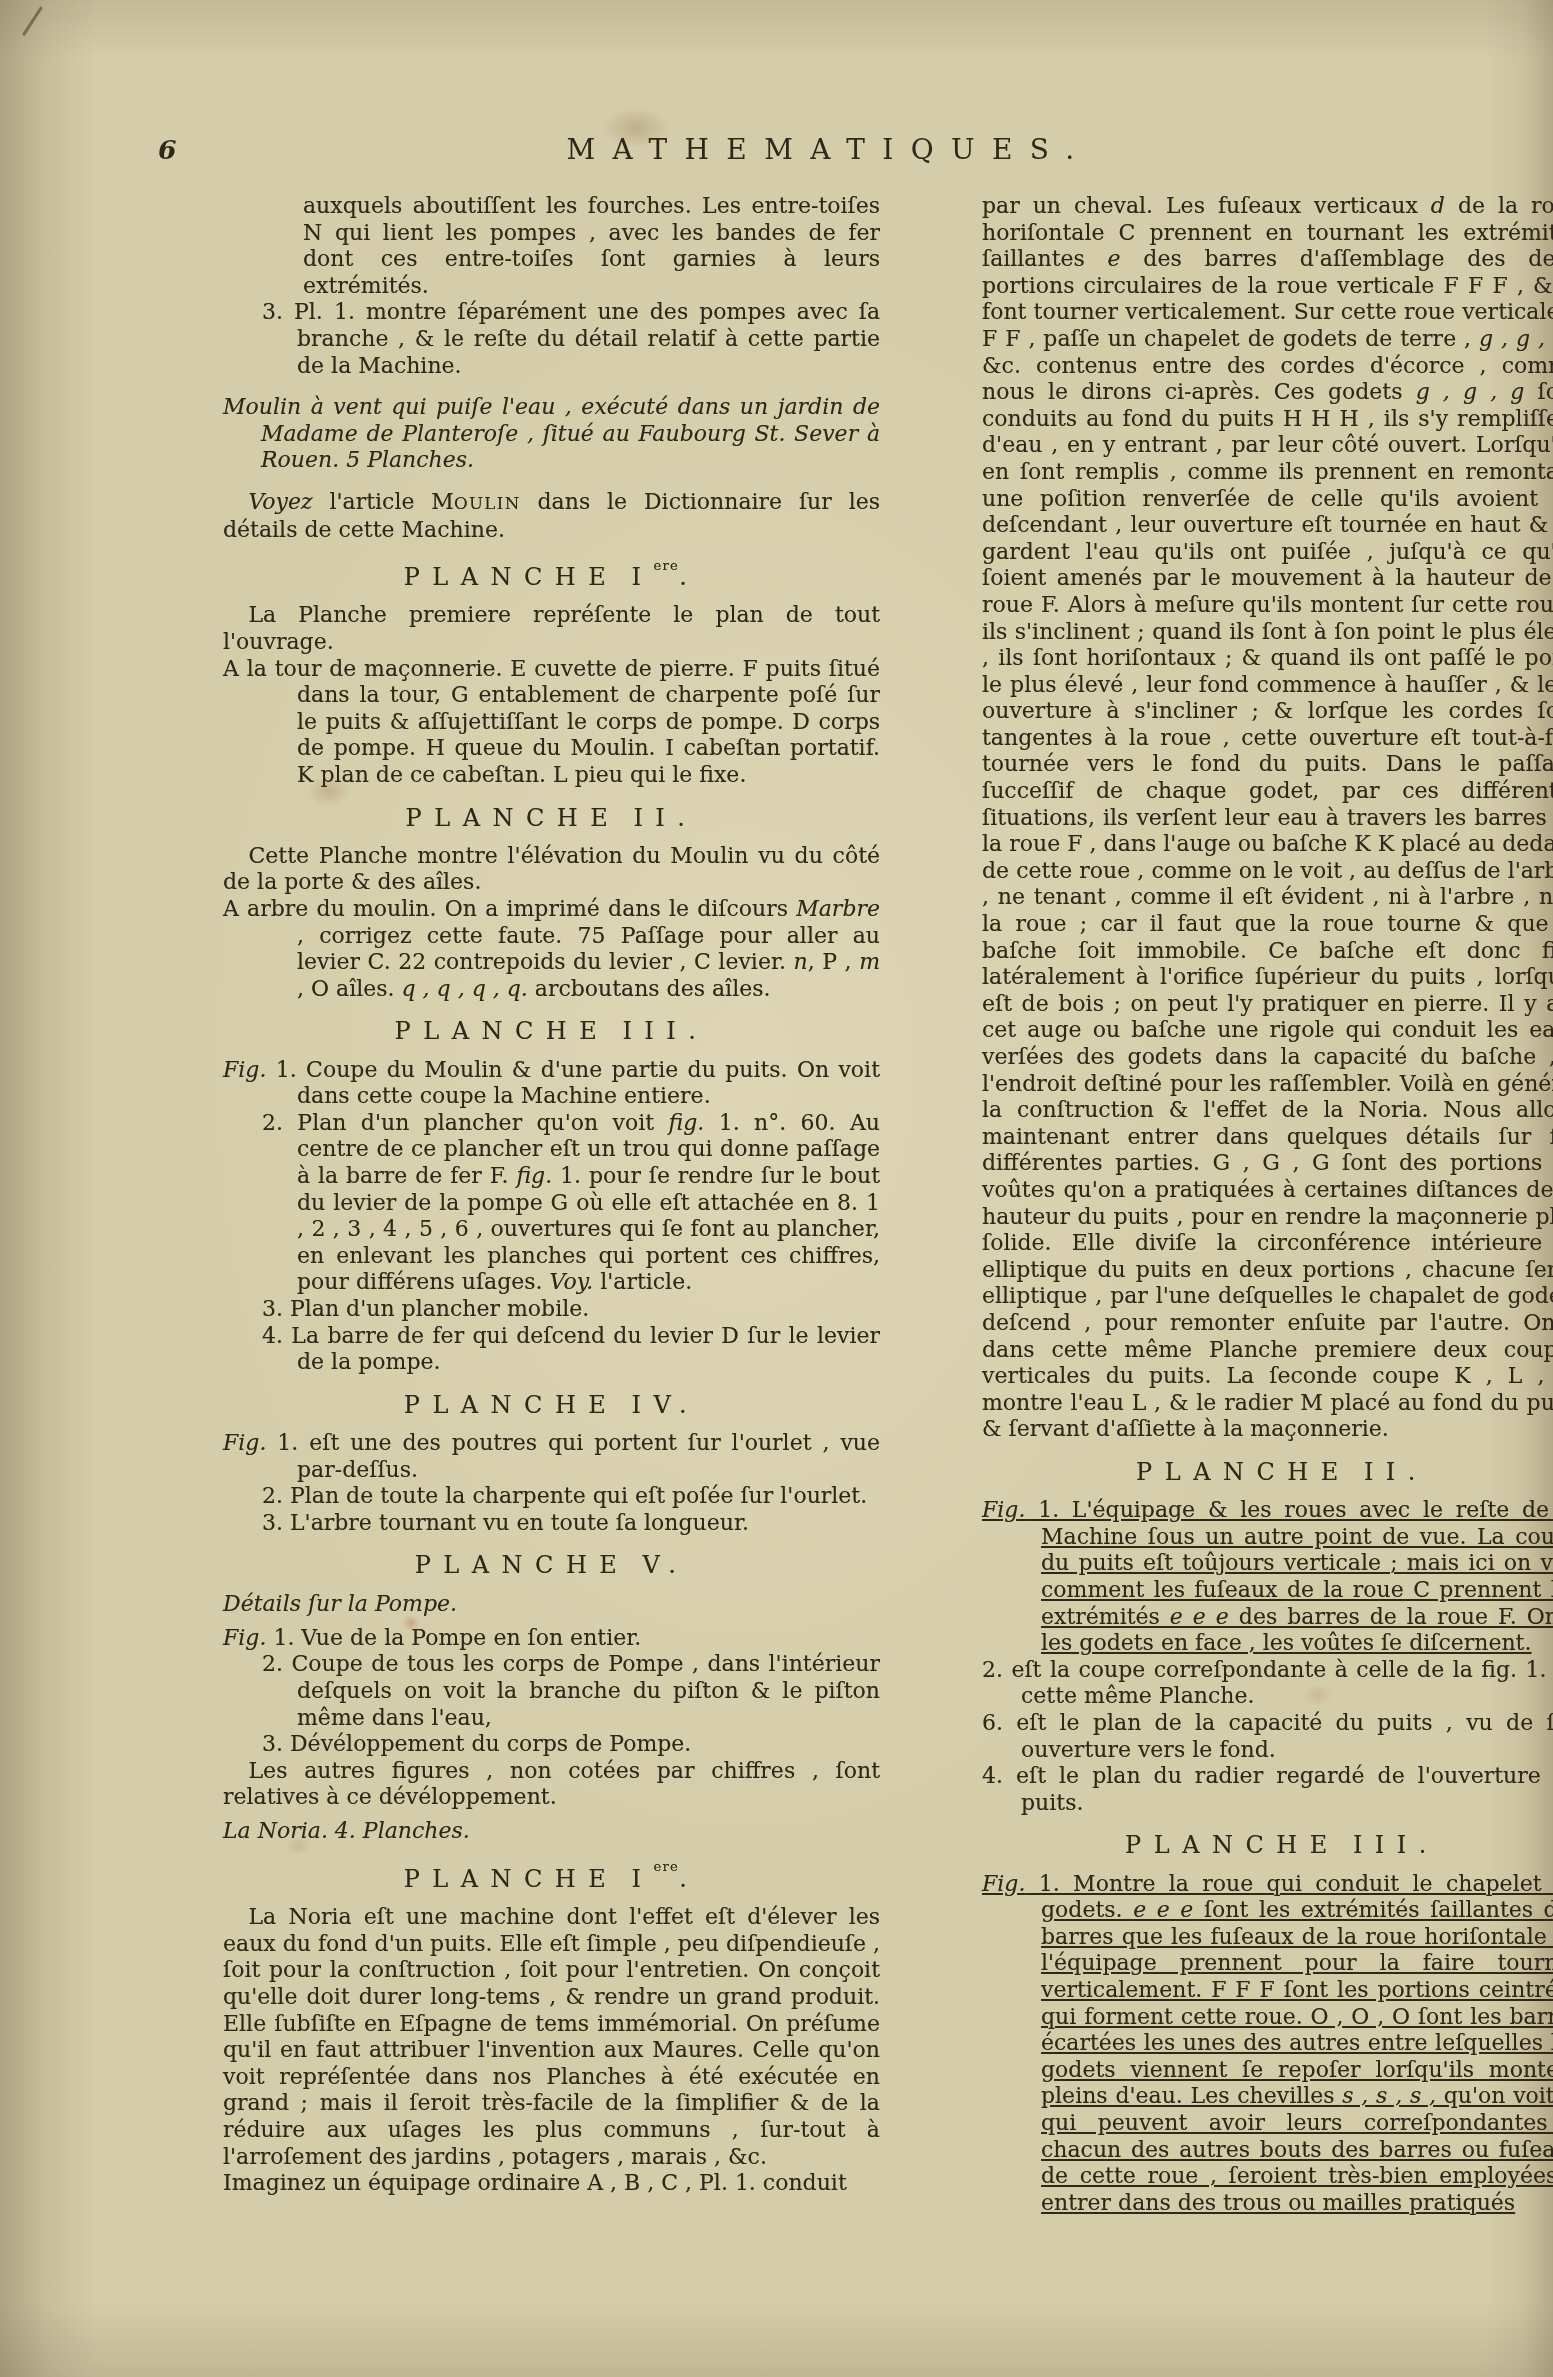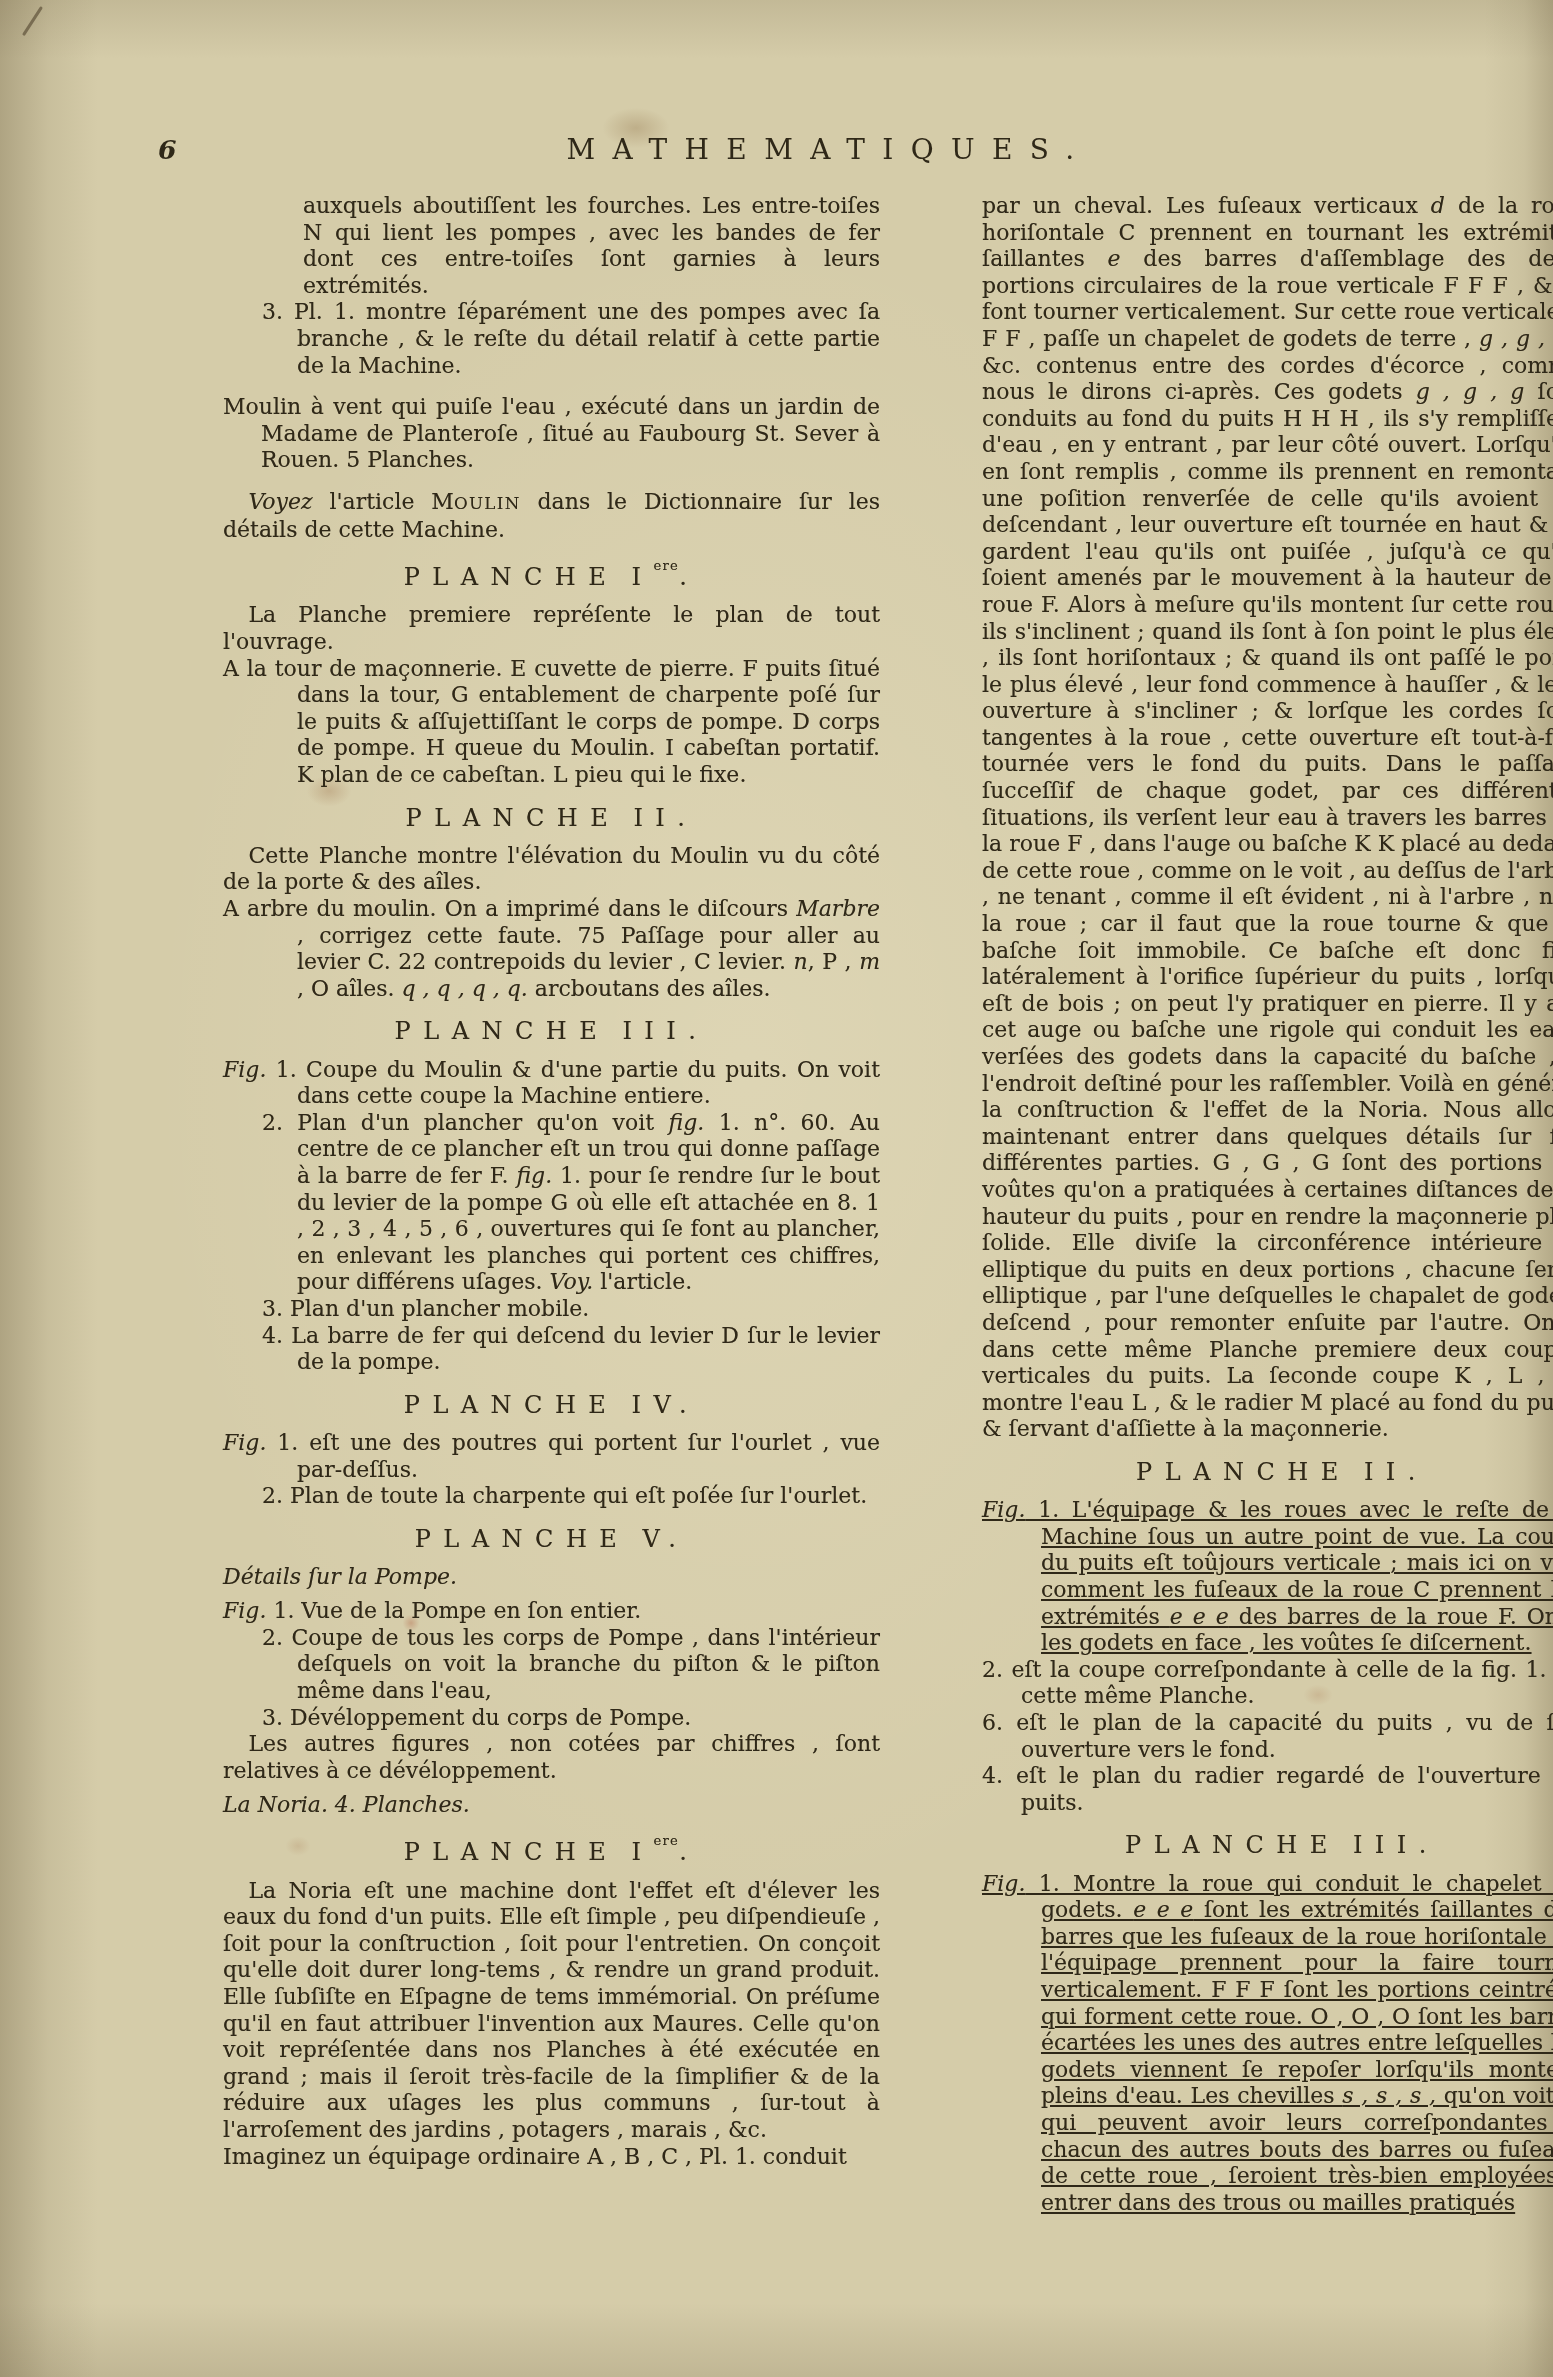--- a/index.html
+++ b/index.html
@@ -44,21 +44,21 @@
   }
   .col-left{left:223px;width:657px;}
   .col-right{left:934px;width:600px;margin-left:48px;}
 
   .blk{margin:0;}
   .sp{margin-top:15px;}
   .cont{margin-left:80px;}
   .para{text-indent:25.5px;}
   .para0{text-indent:0;}
   .entry{padding-left:74px;text-indent:-74px;}
-  .italic-hang{padding-left:38px;text-indent:-38px;}
+  .italic-hang{font-style:italic;padding-left:38px;text-indent:-38px;}
   .ital-center{font-style:italic;margin:7.4px 0;text-indent:0;}
   .col-left .item{padding-left:74px;text-indent:-35px;}
   .col-right .item{padding-left:39px;text-indent:-39px;}
   .col-left .fig{padding-left:74px;text-indent:-74px;}
   .col-right .fig{padding-left:59px;text-indent:-59px;text-decoration:underline;}
 
   .head{
     text-align:center;letter-spacing:.52em;font-size:24px;
     margin:16px 0 11.7px;text-indent:0;white-space:nowrap;
   }
@@ -86,20 +86,21 @@
       <div class="blk para">Cette Planche montre l'élévation du Moulin vu du côté de la porte &amp; des aîles.</div>
       <div class="blk entry">A arbre du moulin. On a imprimé dans le diſcours <i>Marbre</i> , corrigez cette faute. 75 Paſſage pour aller au levier C. 22 contrepoids du levier , C levier. <i>n</i>, P , <i>m</i> , O aîles. <i>q , q , q , q.</i> arcboutans des aîles.</div>
       <div class="head"><span class="hw">PLANCHE</span><span class="hn">III.</span></div>
       <div class="blk fig"><i>Fig.</i> 1. Coupe du Moulin &amp; d'une partie du puits. On voit dans cette coupe la Machine entiere.</div>
       <div class="blk item">2. Plan d'un plancher qu'on voit <i>fig.</i> 1. n°. 60. Au centre de ce plancher eſt un trou qui donne paſſage à la barre de fer F. <i>fig.</i> 1. pour ſe rendre ſur le bout du levier de la pompe G où elle eſt attachée en 8. 1 , 2 , 3 , 4 , 5 , 6 , ouvertures qui ſe font au plancher, en enlevant les planches qui portent ces chiffres, pour différens uſages. <i>Voy.</i> l'article.</div>
       <div class="blk item">3. Plan d'un plancher mobile.</div>
       <div class="blk item">4. La barre de fer qui deſcend du levier D ſur le levier de la pompe.</div>
       <div class="head"><span class="hw">PLANCHE</span><span class="hn">IV.</span></div>
       <div class="blk fig"><i>Fig.</i> 1. eſt une des poutres qui portent ſur l'ourlet , vue par-deſſus.</div>
       <div class="blk item">2. Plan de toute la charpente qui eſt poſée ſur l'ourlet.</div>
+      <div class="blk item">3. L'arbre tournant vu en toute ſa longueur.</div>
       <div class="head"><span class="hw">PLANCHE</span><span class="hn">V.</span></div>
       <div class="blk ital-center">Détails ſur la Pompe.</div>
       <div class="blk fig"><i>Fig.</i> 1. Vue de la Pompe en ſon entier.</div>
       <div class="blk item">2. Coupe de tous les corps de Pompe , dans l'intérieur deſquels on voit la branche du piſton &amp; le piſton même dans l'eau,</div>
       <div class="blk item">3. Dévéloppement du corps de Pompe.</div>
       <div class="blk para">Les autres figures , non cotées par chiffres , ſont relatives à ce dévéloppement.</div>
       <div class="blk ital-center sp">La Noria. 4. Planches.</div>
       <div class="head"><span class="hw">PLANCHE</span><span class="hn">I<sup>ere</sup>.</span></div>
       <div class="blk para">La Noria eſt une machine dont l'effet eſt d'élever les eaux du fond d'un puits. Elle eſt ſimple , peu diſpendieuſe , ſoit pour la conſtruction , ſoit pour l'entretien. On conçoit qu'elle doit durer long-tems , &amp; rendre un grand produit. Elle ſubſiſte en Eſpagne de tems immémorial. On préſume qu'il en faut attribuer l'invention aux Maures. Celle qu'on voit repréſentée dans nos Planches à été exécutée en grand ; mais il ſeroit très-facile de la ſimplifier &amp; de la réduire aux uſages les plus communs , ſur-tout à l'arroſement des jardins , potagers , marais , &amp;c.</div>
       <div class="blk para0">Imaginez un équipage ordinaire A , B , C , Pl. 1. conduit</div>

